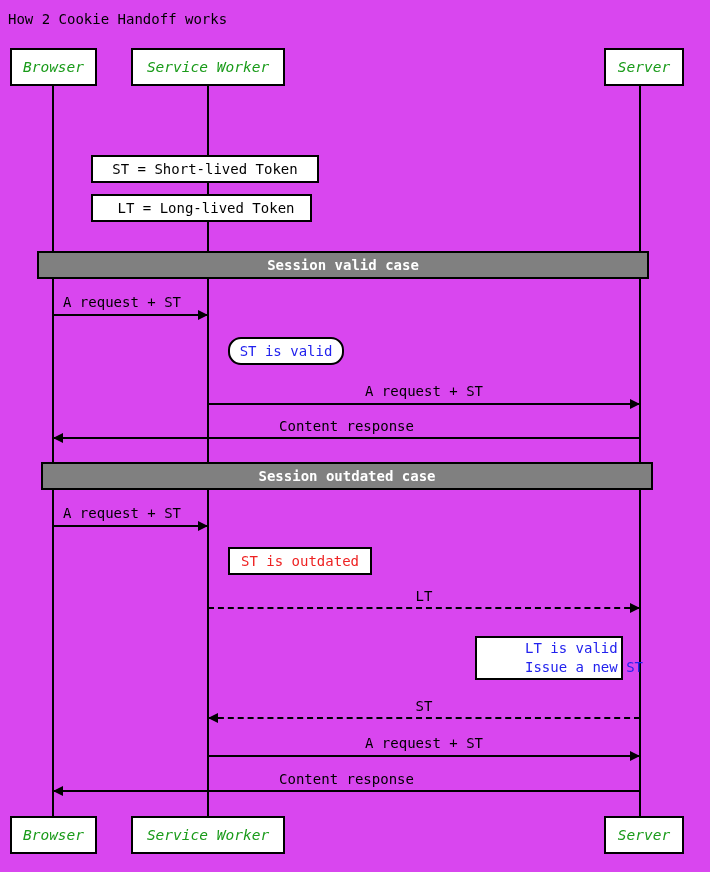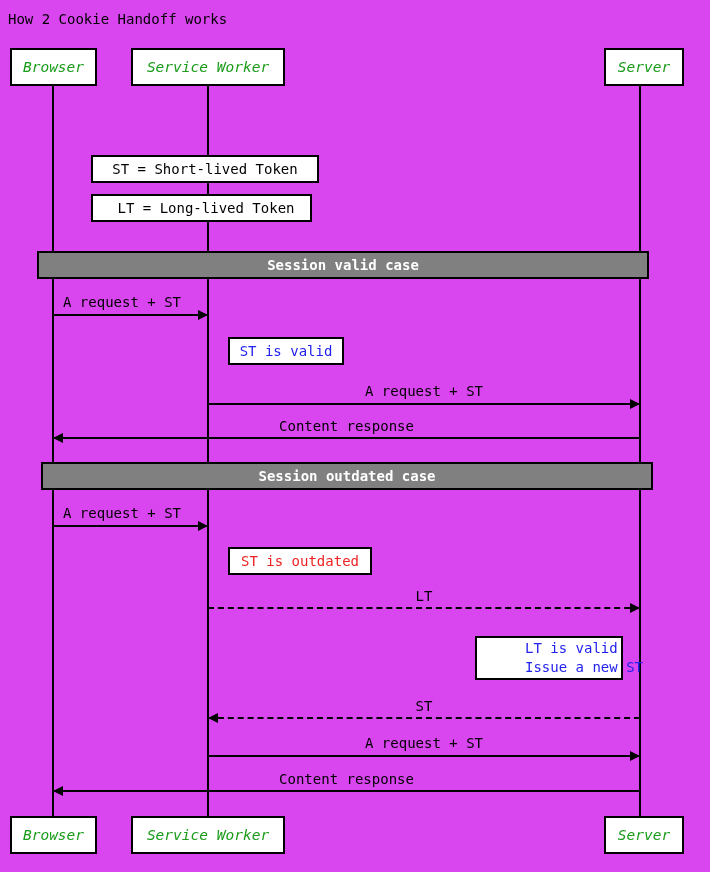--- a/index.html
+++ b/index.html
@@ -149,21 +149,21 @@
       <div class="arrow-head left" style="top: 786px; left: 53px;"></div>
       <div class="msg-label" style="top: 771px; left: 53px; width: 587px; text-align: center;">Content response</div>
     </div>
   <div id="separators-layer">
       <div class="sepbar" style="left: 37px; top: 251px; width: 612px;">Session valid case</div>
       <div class="sepbar" style="left: 41px; top: 462px; width: 612px;">Session outdated case</div>
     </div>
   <div id="notes-layer">
       <div class="note black" style="left: 91px; top: 155px; width: 228px; height: 28px; display: flex; flex-direction: column; justify-content: center; align-items: center;"><div>ST = Short-lived Token</div></div>
       <div class="note black" style="left: 91px; top: 194px; width: 221px; height: 28px; display: flex; flex-direction: column; justify-content: center; padding-left: 15px;"><div>LT = Long-lived Token</div></div>
-      <div class="note blue" style="left: 228px; top: 337px; width: 116px; height: 28px; display: flex; flex-direction: column; justify-content: center;"><div>ST is valid</div></div>
+      <div class="note blue" style="left: 228px; top: 337px; width: 116px; height: 28px; display: flex; flex-direction: column; justify-content: center; border-radius: 13px;"><div>ST is valid</div></div>
       <div class="note red" style="left: 228px; top: 547px; width: 144px; height: 28px; display: flex; flex-direction: column; justify-content: center;"><div>ST is outdated</div></div>
       <div class="note blue two-line" style="left: 475px; top: 636px; width: 148px; height: 44px; display: flex; flex-direction: column; justify-content: center; padding-left: 48px;"><div>LT is valid</div><div>Issue a new ST</div></div>
     </div>
   <div id="actors-layer">
       <div class="actor" style="left: 10px; top: 48px; width: 87px;">Browser</div>
       <div class="actor" style="left: 10px; top: 816px; width: 87px;">Browser</div>
       <div class="actor" style="left: 131px; top: 48px; width: 154px;">Service Worker</div>
       <div class="actor" style="left: 131px; top: 816px; width: 154px;">Service Worker</div>
       <div class="actor" style="left: 604px; top: 48px; width: 80px;">Server</div>
       <div class="actor" style="left: 604px; top: 816px; width: 80px;">Server</div>

